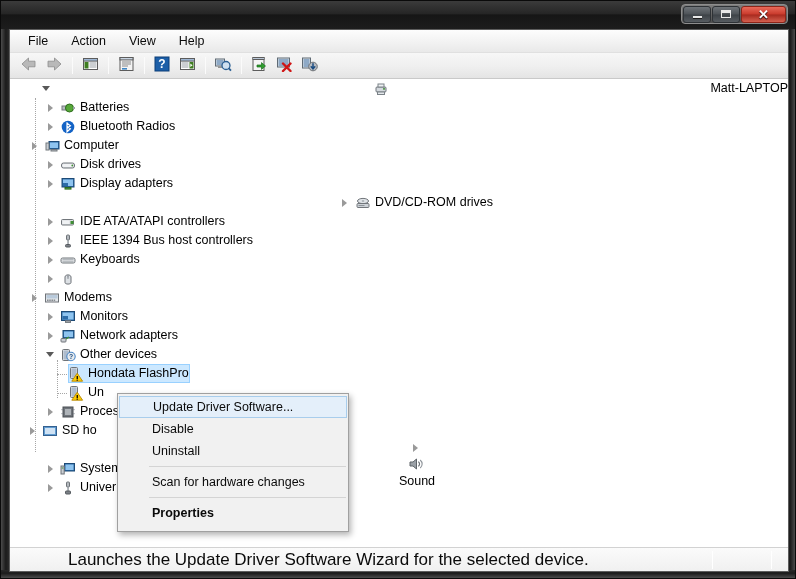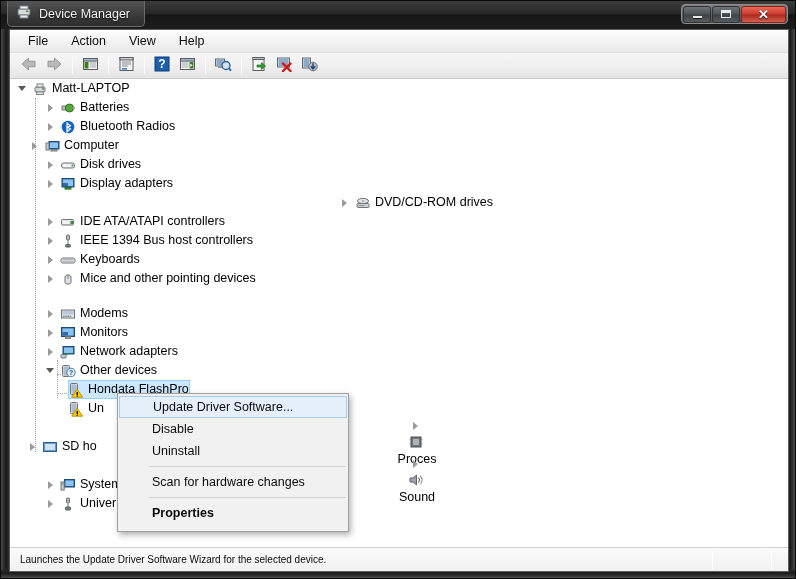--- a/index.html
+++ b/index.html
@@ -193,24 +193,25 @@
   
   #statusbar {
     position: absolute;
     left: 0; bottom: 0;
     width: 778px; height: 24px;
     background: linear-gradient(180deg,#fbfbfb,#f0f0f0);
     border-top: 1px solid #d2d2d2;
     display: flex; align-items: center;
   }
   #status-text {
-    font-size: 10px;
+    font-size: 17px;
     color: #0a0a0a;
     padding-left: 10px;
     flex: 1;
+    margin-left: 48px;
   }
   .status-pane {
     width: 1px; height: 18px;
     background: #c8c8c8;
     border-right: 1px solid #fff;
   }
   #status-pane-a { margin-right: 58px; }
   #status-pane-b { margin-right: 16px; }
 
   
@@ -255,31 +256,20 @@
 </head>
 <body>
 
 <div id="window">
 
   <div id="frame-left"></div>
   <div id="frame-right"></div>
   <div id="frame-bottom"></div>
 
   <div id="titlebar">
-    <div id="title-tab">
-      <span>
-        <svg width="16" height="16" viewBox="0 0 16 16">
-          <rect x="2" y="5" width="12" height="6" rx="1" fill="#d8dde3" stroke="#6b7278"></rect>
-          <rect x="4" y="2" width="8" height="3" fill="#f2f4f6" stroke="#7b8288"></rect>
-          <rect x="4" y="11" width="8" height="3" fill="#e8ebee" stroke="#7b8288"></rect>
-          <rect x="10" y="6.5" width="2.5" height="1.6" fill="#4a8f3e"></rect>
-        </svg>
-      </span>
-      <span id="title-text">Device Manager</span>
-    </div>
 
     <div id="winbuttons">
       <div class="winbtn">
         <span class="glyph min"></span>
       </div>
       <div class="winbtn">
         <span class="glyph max"></span>
       </div>
       <div class="winbtn close">
         <span class="glyph x">✕</span>
@@ -413,21 +403,21 @@
             <circle cx="12" cy="10.5" r="4.3" fill="#b9bcc0" stroke="#6c7176"></circle>
             <path d="M12 7.8 L12 12.2 M10.2 10.8 L12 12.8 L13.8 10.8" stroke="#1c4d82" stroke-width="1.5" fill="none" stroke-linecap="round"></path>
           </svg>
         </span>
       </div>
 
     </div>
 
     <div id="tree">
 
-      <div class="row" style="padding-left:4px;">
+      <div class="row" style="padding-left:28px;justify-content:space-between;">
         <span class="expander">
           <span class="tri open"></span>
         </span>
         <span class="ico">
           <svg width="16" height="16" viewBox="0 0 16 16">
             <rect x="3" y="6" width="10" height="5" rx="1" fill="#d4d9de" stroke="#70777d"></rect>
             <rect x="5" y="3" width="6" height="3" fill="#eef1f3" stroke="#7b8288"></rect>
             <rect x="4.5" y="11" width="7" height="2.5" fill="#e3e7ea" stroke="#7b8288"></rect>
             <rect x="10" y="7.2" width="2" height="1.4" fill="#3f8f33"></rect>
           </svg>
@@ -569,24 +559,23 @@
         <span class="expander">
             <span class="tri"></span>
           </span>
         <span class="ico">
           <svg width="16" height="16" viewBox="0 0 16 16">
             <path d="M5 6 C5 3.2 11 3.2 11 6 L11 11.5 C11 13.6 5 13.6 5 11.5 Z" fill="#dde1e5" stroke="#6e7378"></path>
             <line x1="8" y1="4" x2="8" y2="8" stroke="#8d9399"></line>
             <rect x="7.3" y="4.5" width="1.4" height="2" rx="0.6" fill="#9aa0a6"></rect>
           </svg>
         </span>
-        <span class="lbl">Mice and other pointing devices</span>
-      </div>
-
-      <div class="row" style="padding-left:32px;margin-top:16px;">
+      </div>
+
+      <div class="row" style="padding-left:16px;">
         <span class="expander">
             <span class="tri"></span>
           </span>
         <span class="ico">
           <svg width="16" height="16" viewBox="0 0 16 16">
             <rect x="1.5" y="4" width="13" height="8" fill="#e5e8eb" stroke="#6e7378"></rect>
             <rect x="2.5" y="5" width="11" height="3.5" fill="#b9cadb"></rect>
             <rect x="3" y="9.5" width="1.6" height="1.4" fill="#7c8187"></rect>
             <rect x="5.2" y="9.5" width="1.6" height="1.4" fill="#7c8187"></rect>
             <rect x="7.4" y="9.5" width="1.6" height="1.4" fill="#7c8187"></rect>
@@ -665,21 +654,21 @@
             <rect x="2.5" y="1.5" width="7" height="11" rx="1" fill="#dfe3e7" stroke="#6e7378"></rect>
             <rect x="3.5" y="2.5" width="5" height="9" fill="#aebccd"></rect>
             <path d="M9.2 7.2 L14.6 15.2 L3.8 15.2 Z" fill="#ffcc00" stroke="#b38600" stroke-width="0.9"></path>
             <rect x="8.6" y="10" width="1.3" height="3" fill="#000"></rect>
             <rect x="8.6" y="13.6" width="1.3" height="1.1" fill="#000"></rect>
           </svg>
         </span>
         <span class="lbl">Un</span>
       </div>
 
-      <div class="row" style="padding-left:32px;flex-direction:column;">
+      <div class="row" style="padding-left:32px;">
         <span class="expander">
             <span class="tri"></span>
           </span>
         <span class="ico">
           <svg width="16" height="16" viewBox="0 0 16 16">
             <rect x="3" y="3" width="10" height="10" fill="#6f747a" stroke="#4a4f54"></rect>
             <rect x="5" y="5" width="6" height="6" fill="#aeb3b8"></rect>
             <rect x="1.5" y="5" width="1.5" height="1.2" fill="#8d9399"></rect>
             <rect x="1.5" y="9" width="1.5" height="1.2" fill="#8d9399"></rect>
             <rect x="13" y="5" width="1.5" height="1.2" fill="#8d9399"></rect>

